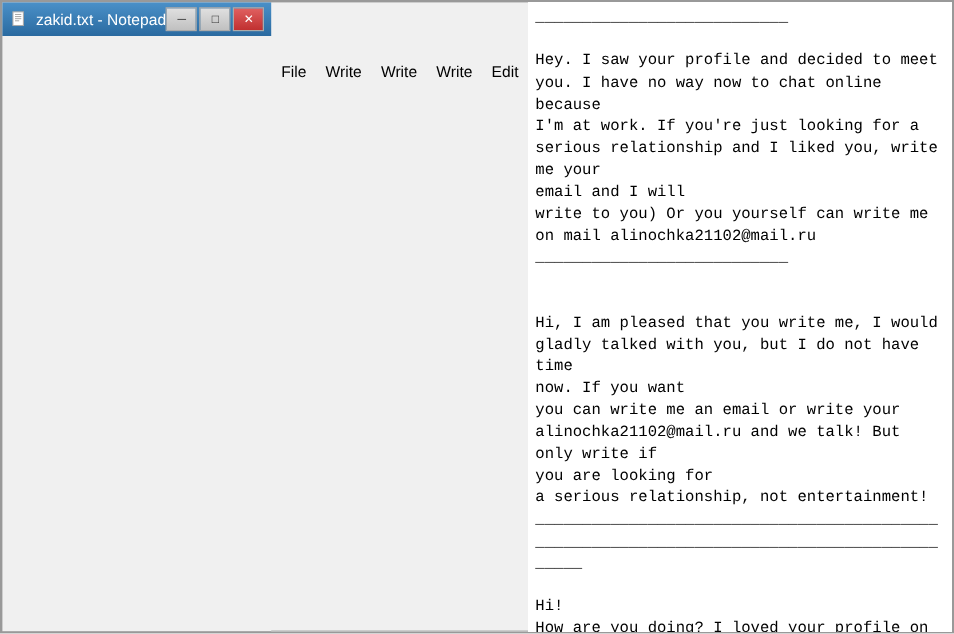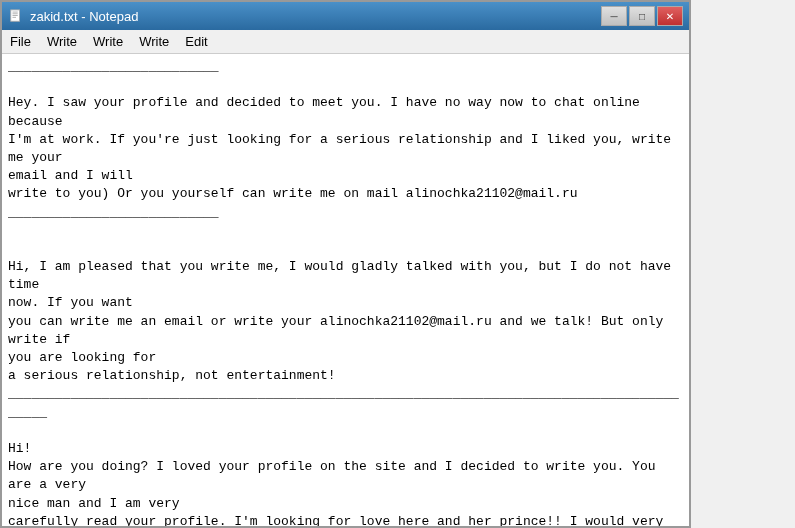--- a/index.html
+++ b/index.html
@@ -11,24 +11,24 @@
     body {
       width: 795px;
       height: 528px;
       overflow: hidden;
       font-family: 'Courier New', Courier, monospace;
       font-size: 13px;
       background: #f0f0f0;
     }
 
     .window {
-      width: 691px;
+      width: 795px;
       height: 528px;
       display: flex;
-      flex-direction: column;
+      flex-direction: row;
       border: 2px solid #999;
       background: #f0f0f0;
     }
 
     .title-bar {
       display: flex;
       align-items: center;
       justify-content: space-between;
       background: linear-gradient(to bottom, #4a90c8, #2a6aa0);
       padding: 4px 6px;
@@ -85,20 +85,21 @@
       color: white;
     }
 
     .menu-bar {
       display: flex;
       background: #f0f0f0;
       border-bottom: 1px solid #ccc;
       padding: 2px 0;
       font-family: 'Segoe UI', Tahoma, Geneva, Verdana, sans-serif;
       font-size: 13px;
+      margin-top: 46px;
     }
 
     .menu-item {
       padding: 2px 8px;
       cursor: pointer;
       color: #000;
     }
 
     .editor-area {
       flex: 1;

